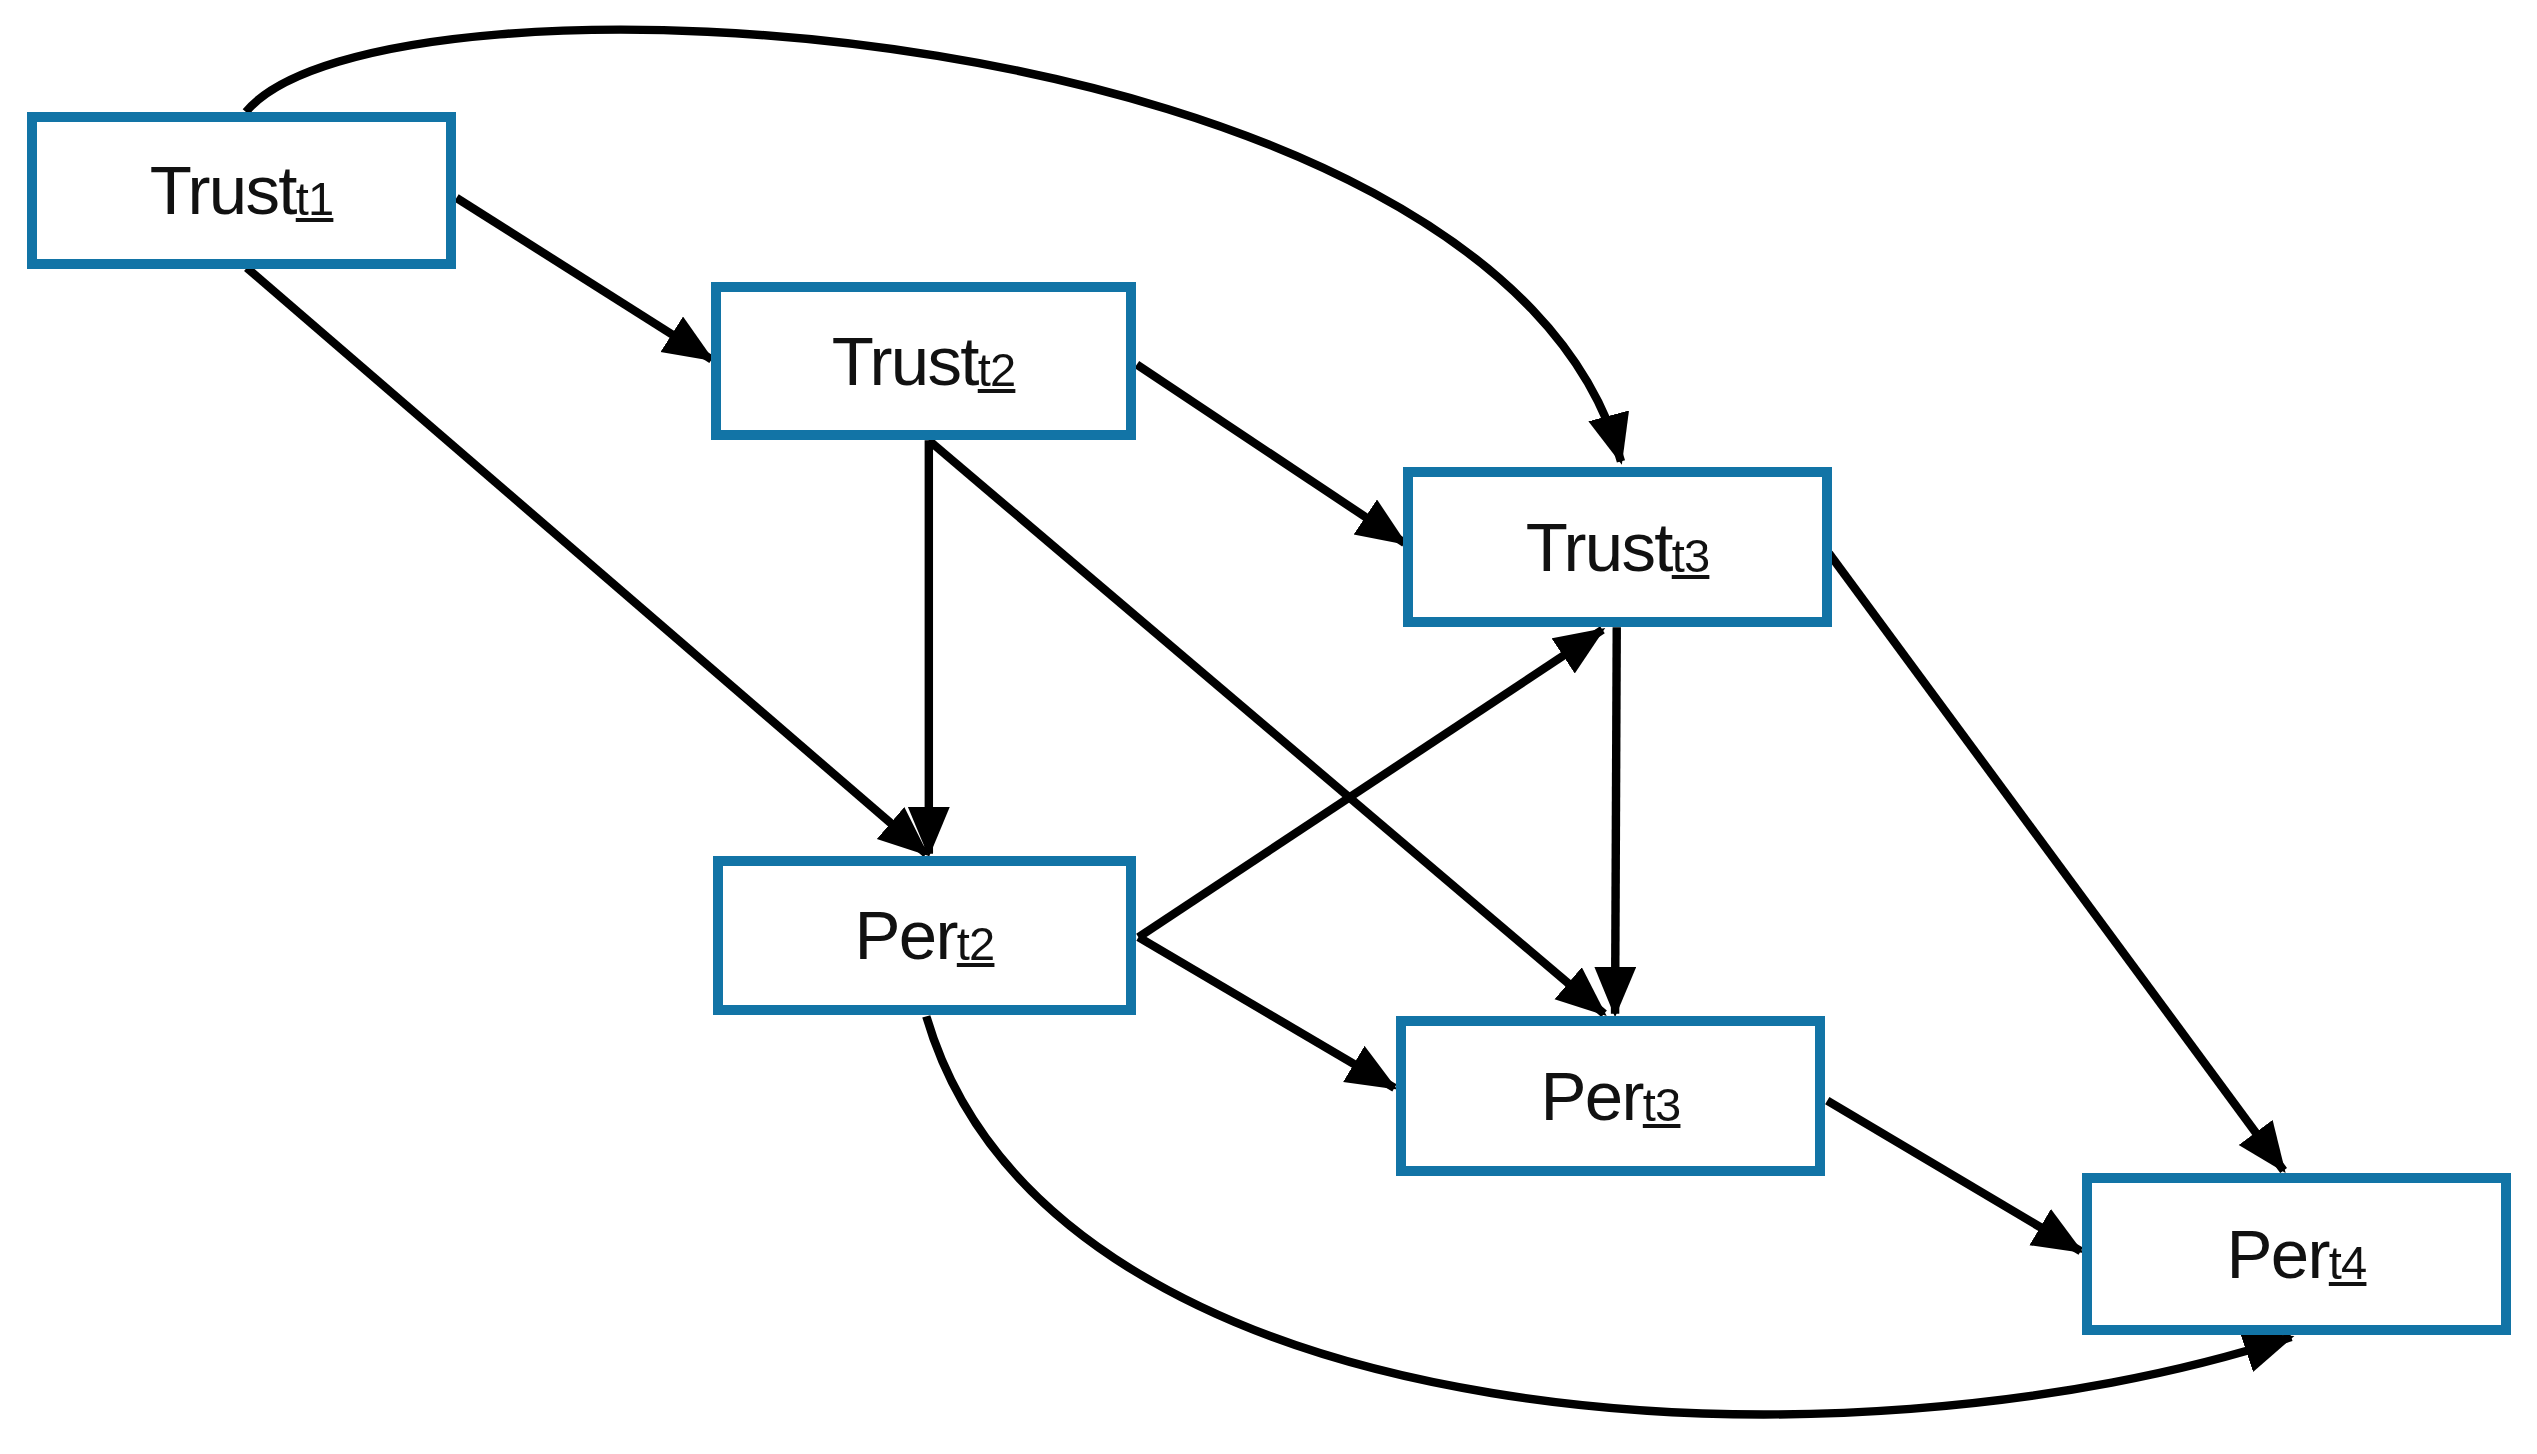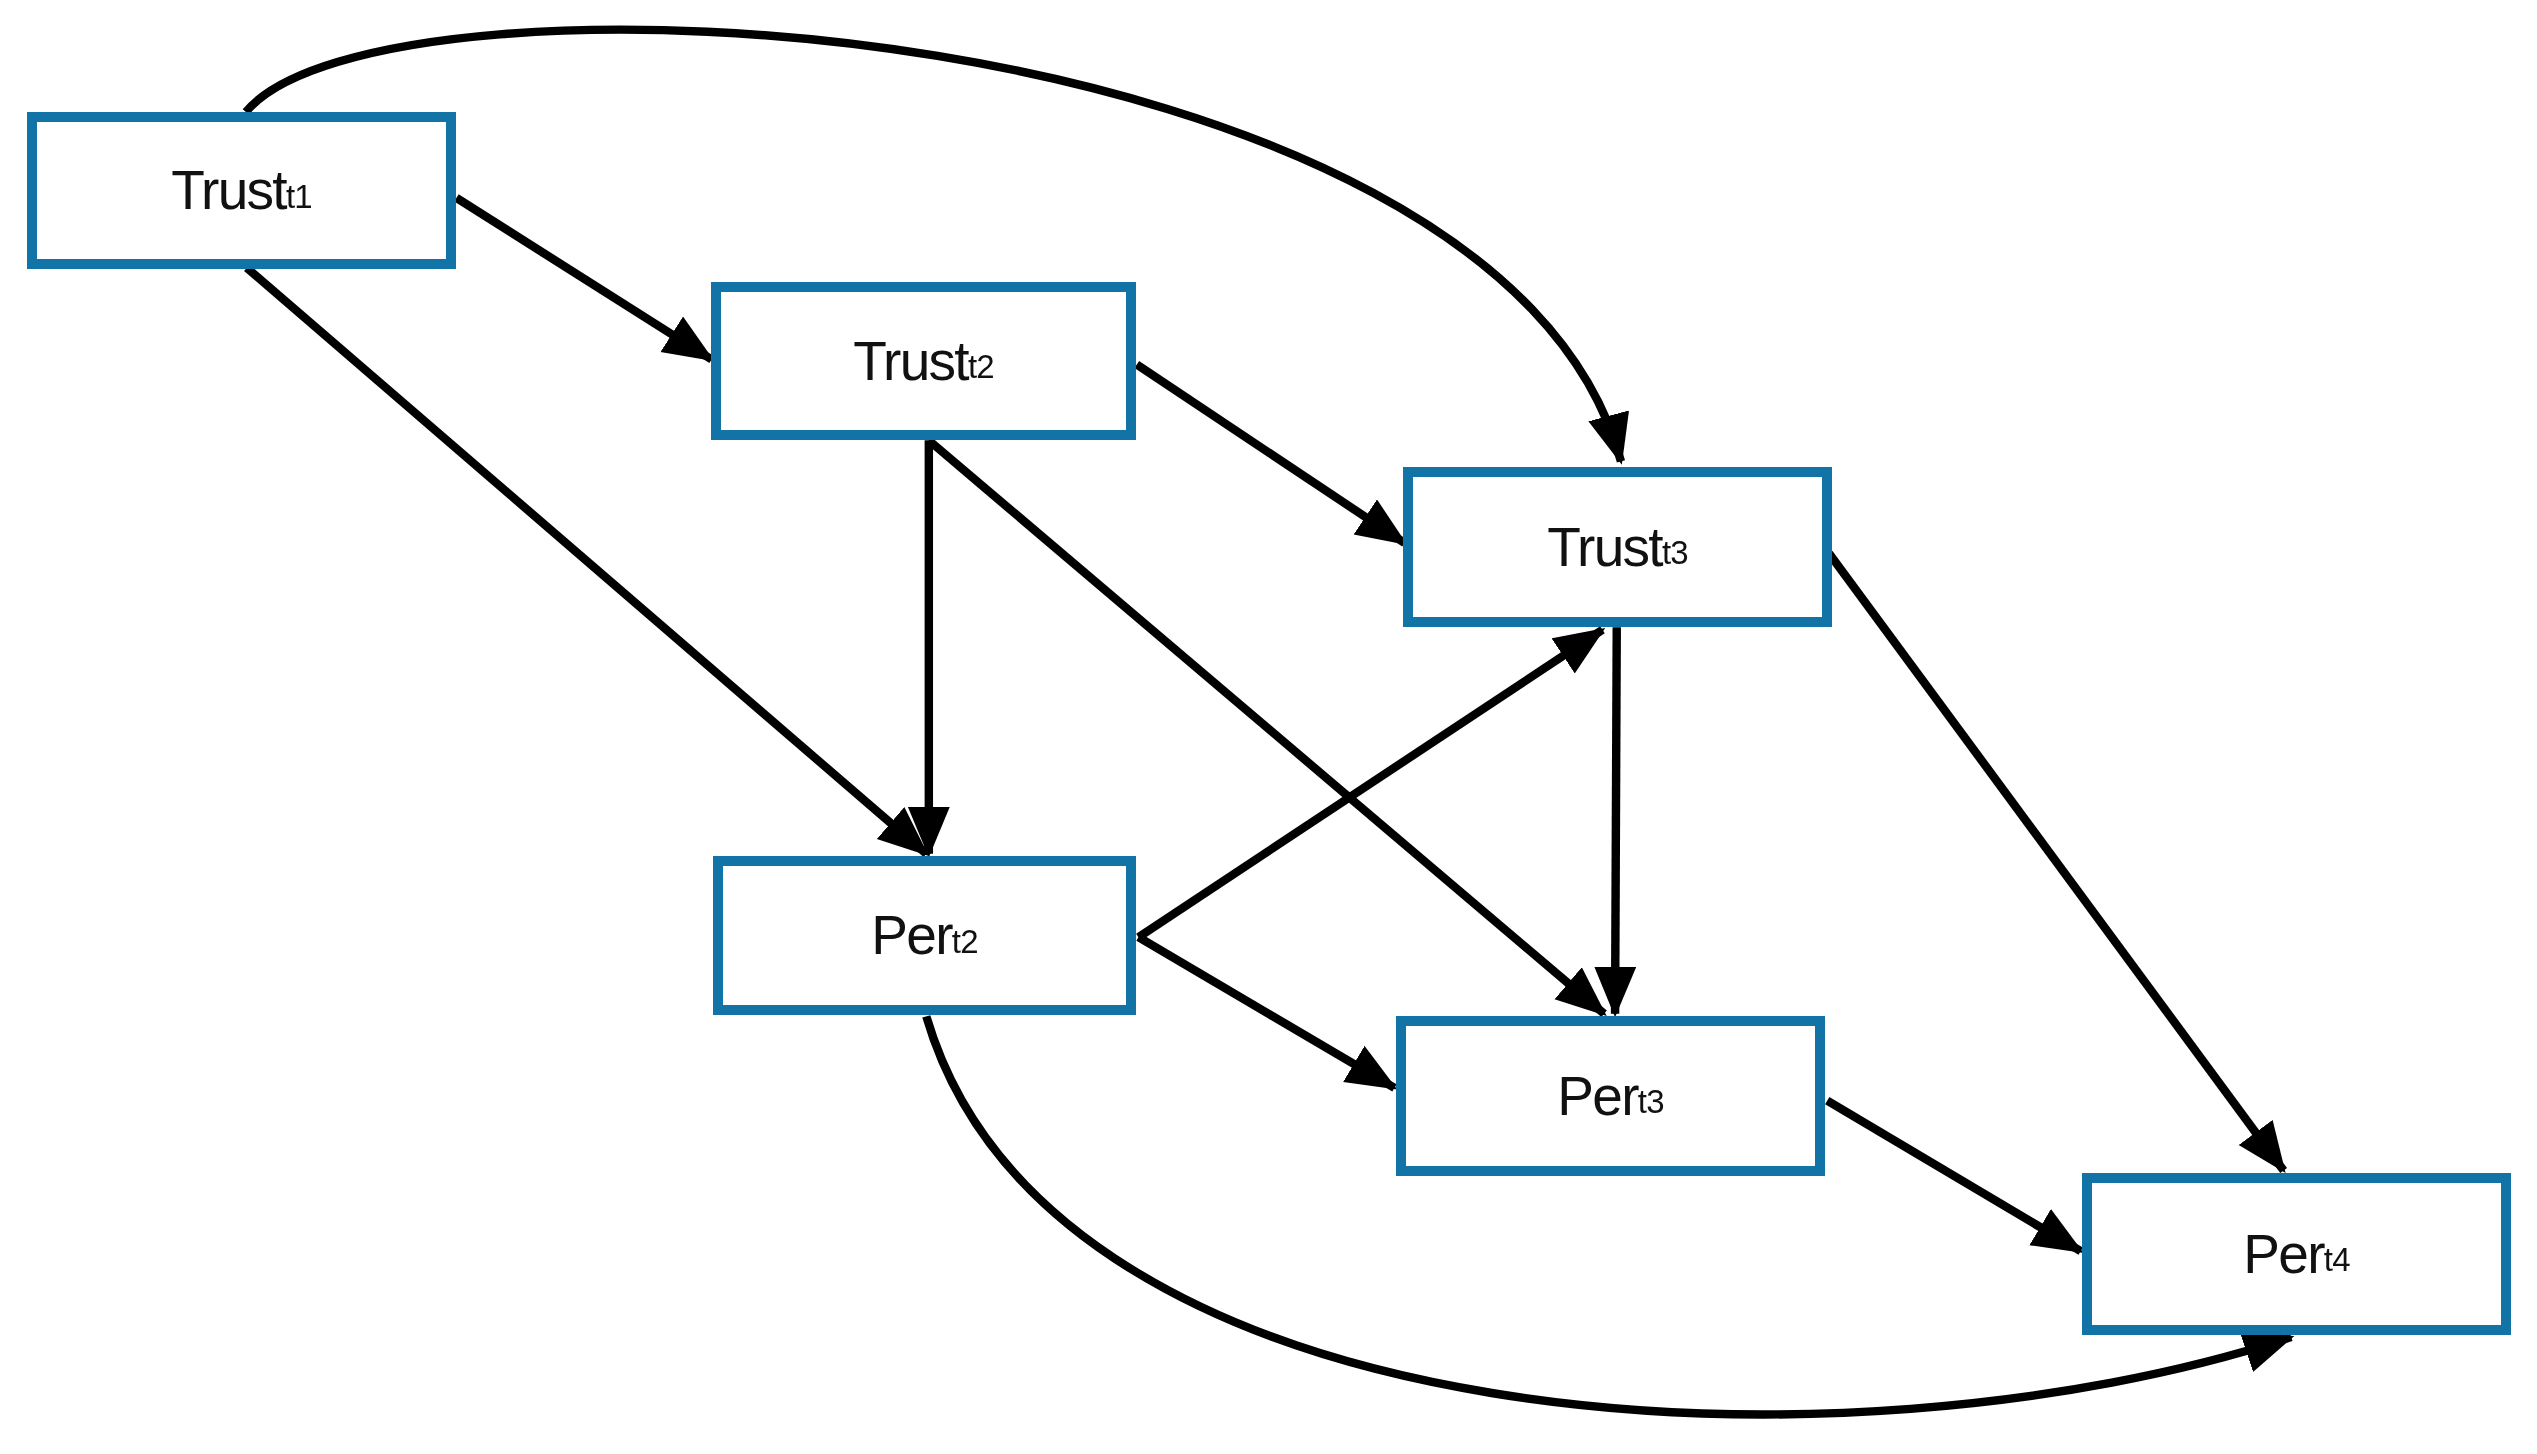--- a/index.html
+++ b/index.html
@@ -37,30 +37,31 @@
     position: absolute;
     box-sizing: border-box;
     border: 10px solid var(--box, #1274a6);
     background: #ffffff;
     display: flex;
     align-items: center;
     justify-content: center;
     color: #111111;
   }
   .node .main {
-    font-size: 55px;
+    font-size: 69px;
     letter-spacing: -1.7px;
     line-height: 1;
   }
   .node .sub {
-    font-size: 33px;
+    font-size: 47px;
     line-height: 1;
     position: relative;
     top: 0.18em;
     letter-spacing: -0.8px;
+    text-decoration: underline;
   }
   
   #node-trust-t1 { left: 27px;   top: 112px;  width: 429px; height: 157px; }
   #node-trust-t2 { left: 711px;  top: 282px;  width: 425px; height: 158px; }
   #node-trust-t3 { left: 1403px; top: 467px;  width: 429px; height: 160px; }
   #node-per-t2   { left: 713px;  top: 856px; width: 423px; height: 159px; }
   #node-per-t3   { left: 1396px; top: 1016px; width: 429px; height: 160px; }
   #node-per-t4   { left: 2082px; top: 1173px; width: 429px; height: 162px; }
 </style>
 </head>

